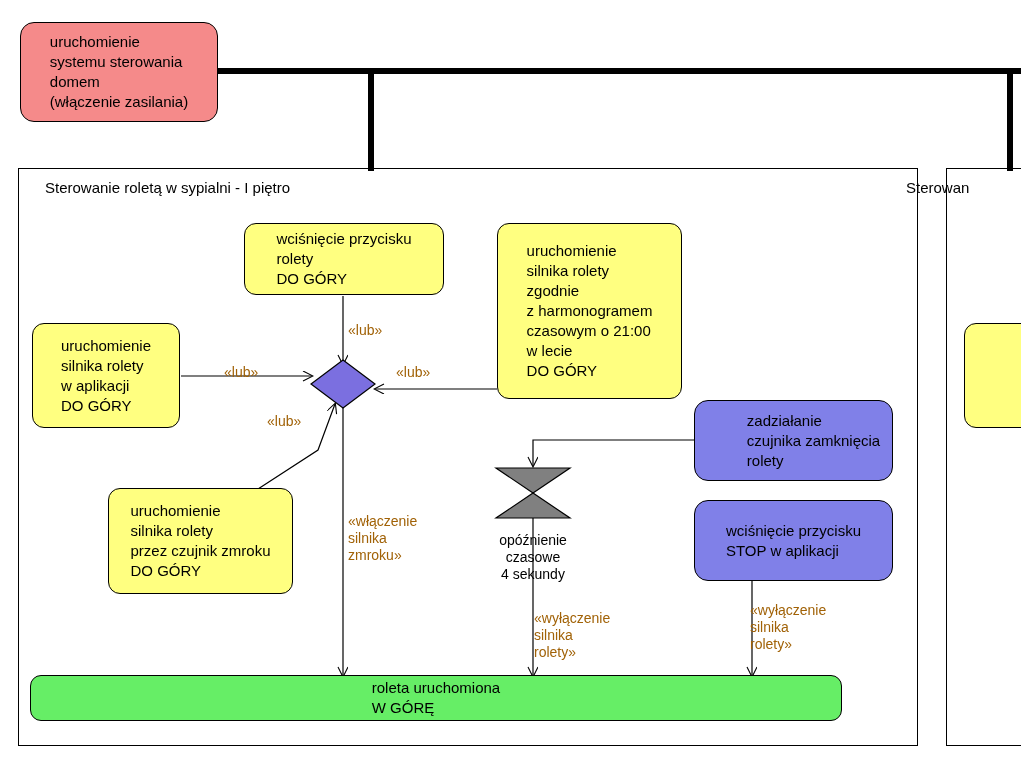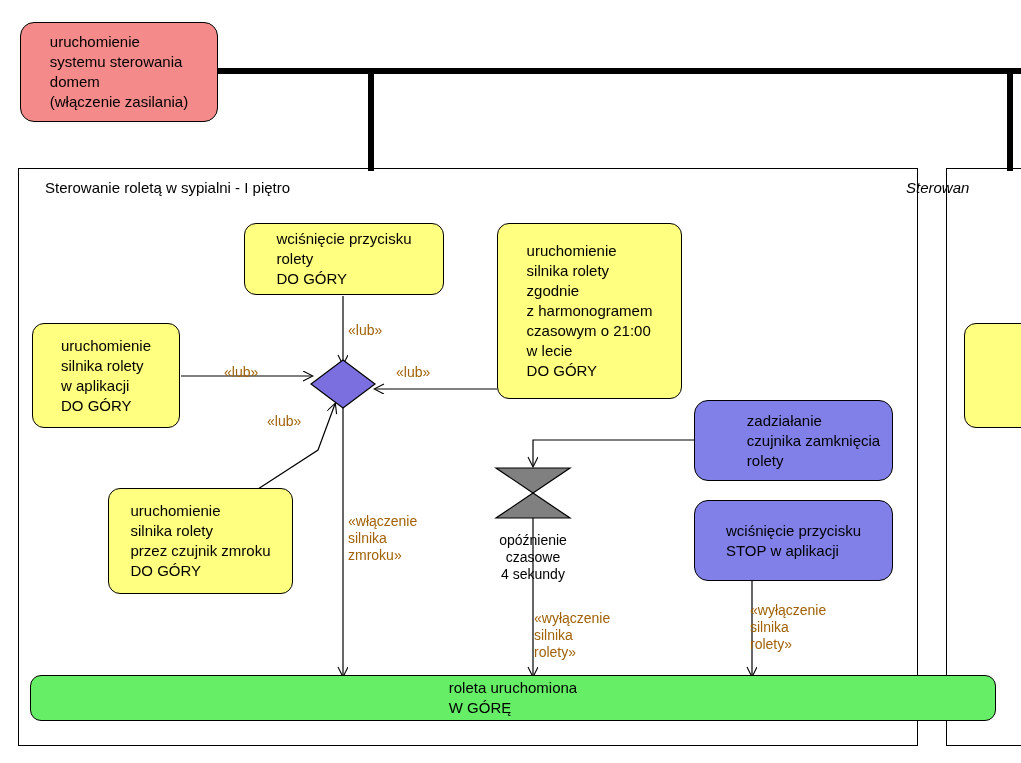--- a/index.html
+++ b/index.html
@@ -86,21 +86,21 @@
 
   <div class="node start" style="left:20px;top:22px;width:198px;height:100px;">uruchomienie
 systemu sterowania
 domem
 (włączenie zasilania)</div>
 
   <div class="container" style="left:18px;top:168px;width:900px;height:578px;"></div>
   <div class="container-title" style="left:45px;top:179px;">Sterowanie roletą w sypialni - I piętro</div>
 
   <div class="container" style="left:946px;top:168px;width:200px;height:578px;"></div>
-  <div class="container-title" style="left:906px;top:179px;font-style:italic;">Sterowan</div>
+  <div class="container-title" style="left:906px;top:179px;">Sterowan</div>
 
   <div class="node yellow" style="left:244px;top:223px;width:200px;height:72px;">wciśnięcie przycisku
 rolety
 DO GÓRY</div>
 
   <div class="node yellow" style="left:32px;top:323px;width:148px;height:105px;">uruchomienie
 silnika rolety
 w aplikacji
 DO GÓRY</div>
 
@@ -122,21 +122,21 @@
 rolety</div>
 
   <div class="node purple" style="left:694px;top:500px;width:199px;height:81px;">wciśnięcie przycisku
 STOP w aplikacji</div>
 
   <div class="node yellow" style="left:964px;top:323px;width:148px;height:105px;">uruc
 siln
 w
 DO</div>
 
-  <div class="node green" style="left:30px;top:675px;width:966px;height:46px;">roleta uruchomiona
+  <div class="node green" style="left:30px;top:675px;width:812px;height:46px;">roleta uruchomiona
 W GÓRĘ</div>
 
   <div class="edge-label" style="left:348px;top:322px;">«lub»</div>
 
   <div class="edge-label" style="left:224px;top:364px;">«lub»</div>
 
   <div class="edge-label" style="left:396px;top:364px;">«lub»</div>
 
   <div class="edge-label" style="left:267px;top:413px;">«lub»</div>
 

